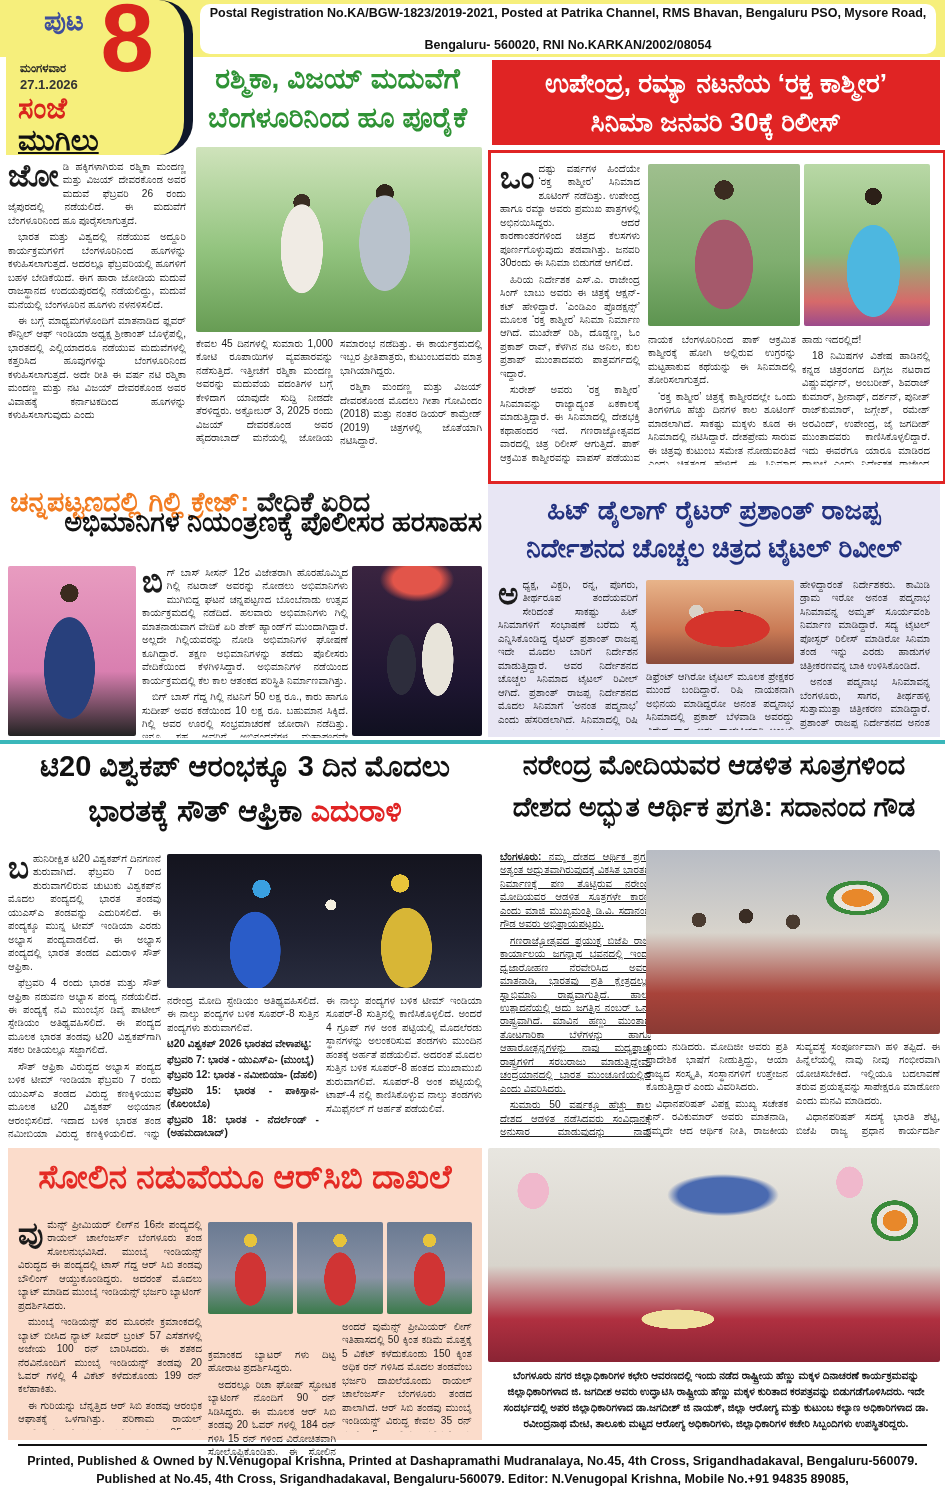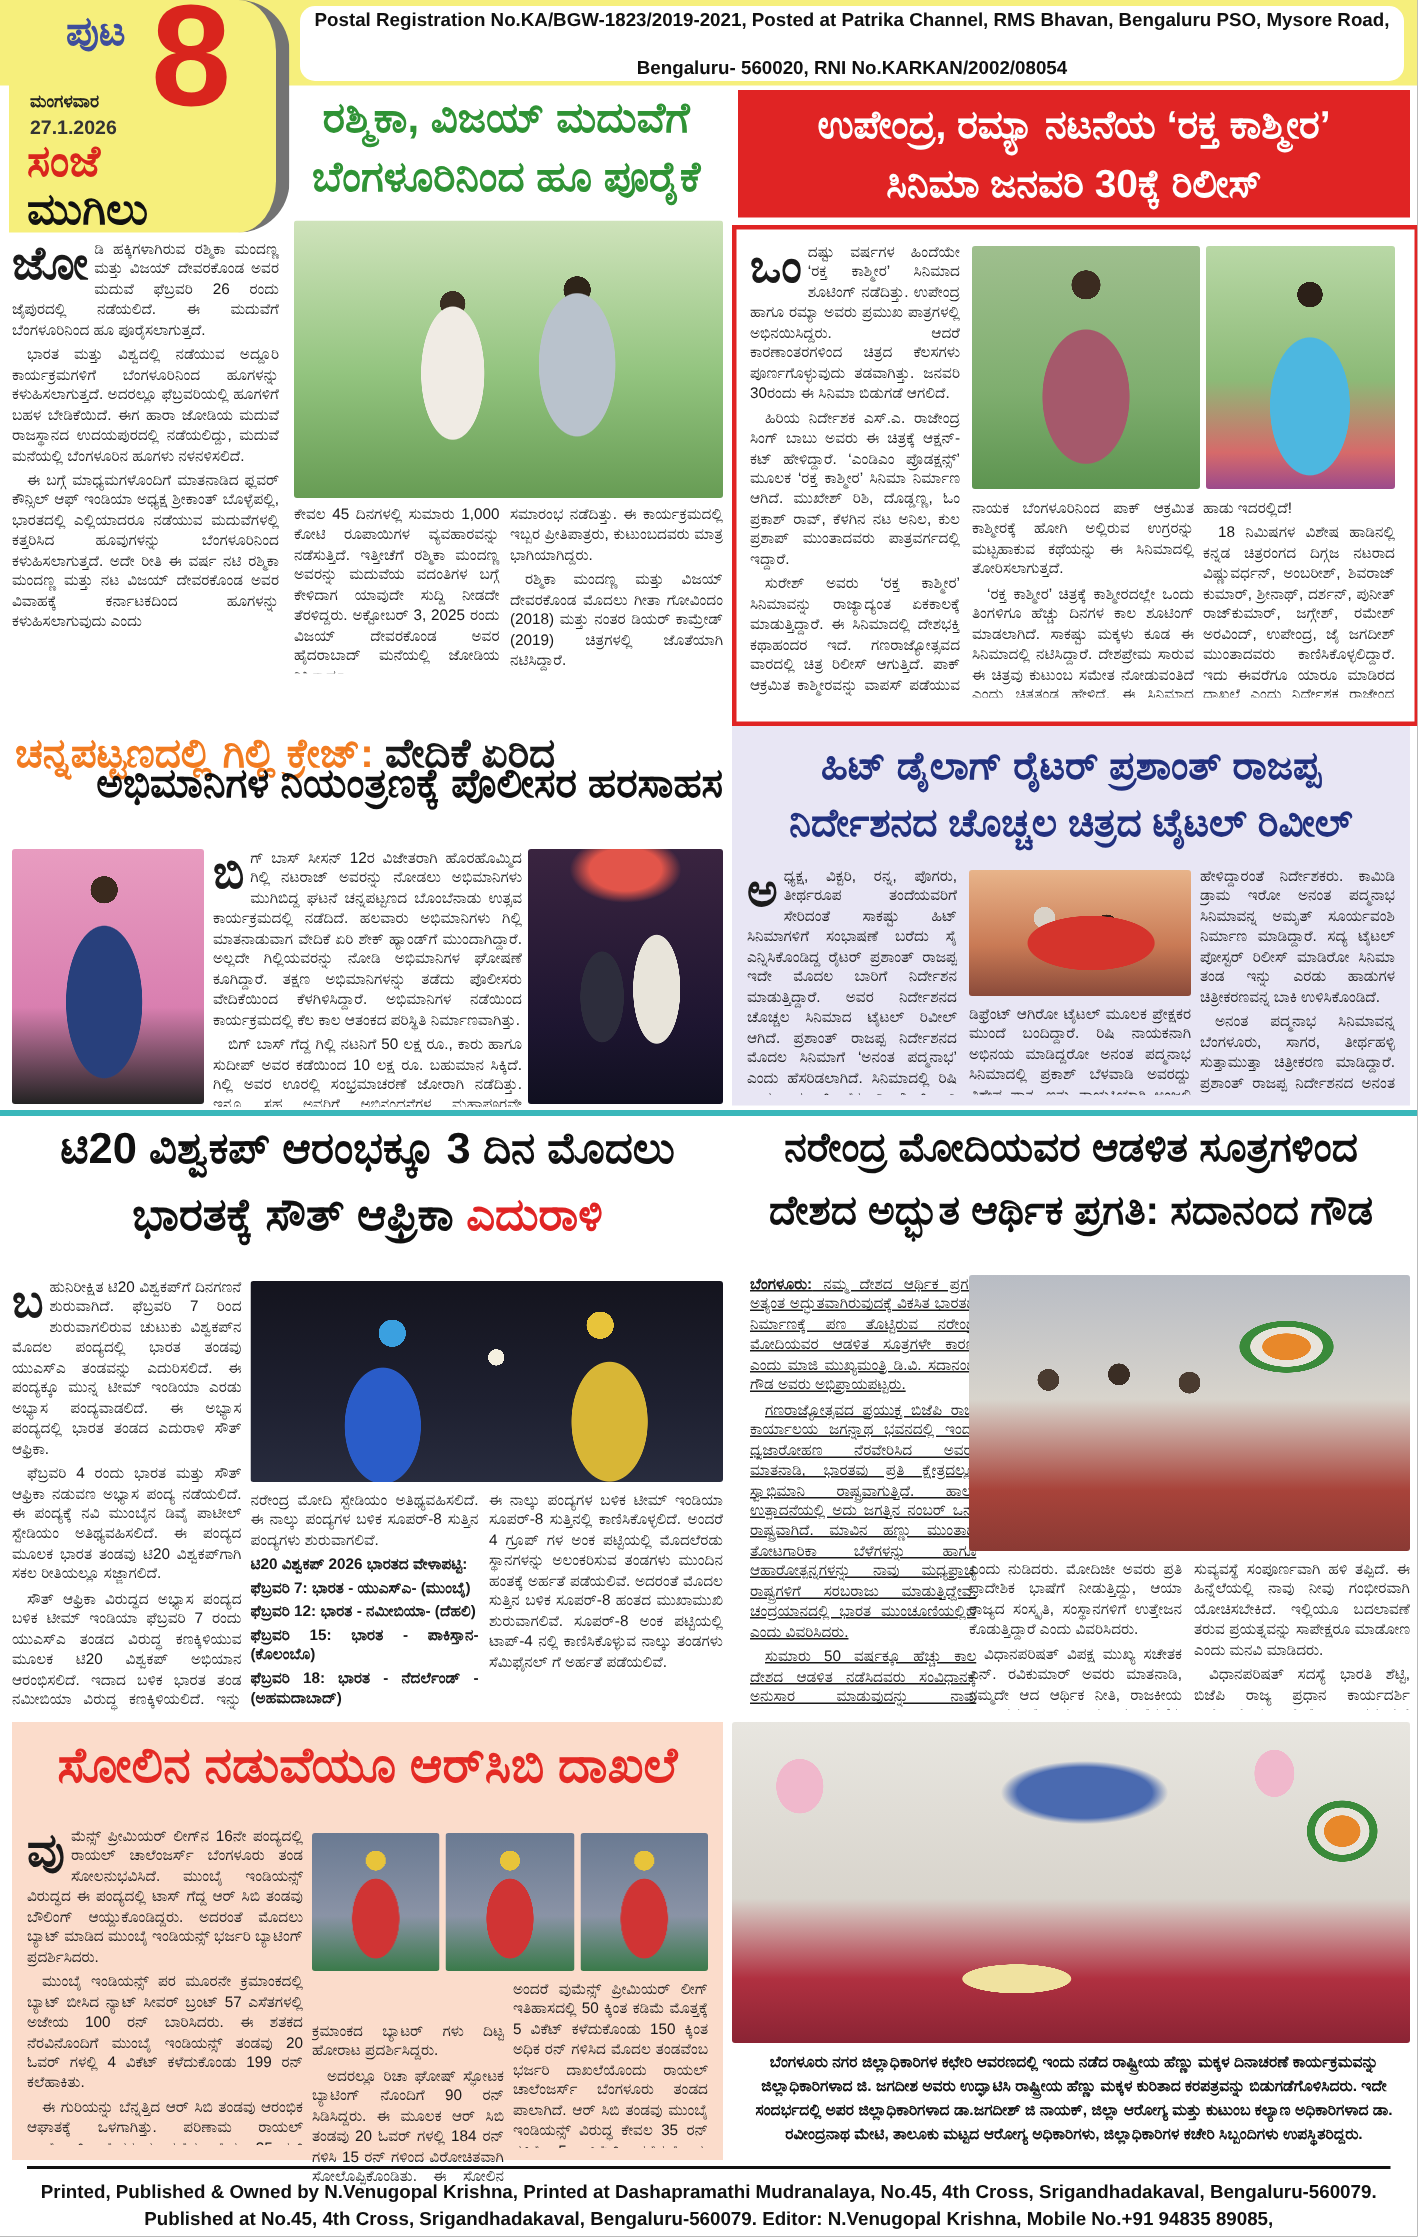--- a/index.html
+++ b/index.html
@@ -5,27 +5,27 @@
   html,body{margin:0;padding:0;background:#888;}
   .page{position:relative;width:945px;height:1491px;background:#ffffff;margin:0 auto;
         font-family:"Liberation Sans","DejaVu Sans",sans-serif;color:#1b1b1b;overflow:hidden;}
   .abs{position:absolute;}
   
   .top-strip{left:0;top:0;width:945px;height:57px;background:#f6ef7c;}
   .postal-box{left:200px;top:4px;width:736px;height:50px;background:#fff;border-radius:10px;
               display:flex;flex-direction:column;justify-content:center;text-align:center;
               font-size:12.5px;font-weight:bold;line-height:1.45;color:#111;gap:13px;}
   .mast-box{left:6px;top:0;width:178px;height:155px;background:#f6ef7c;
-            border-right:9px solid #737373;border-top-right-radius:34px;border-bottom-right-radius:34px;}
+            border-right:9px solid #0f172a;border-top-right-radius:34px;border-bottom-right-radius:34px;}
   .mast-puta{left:38px;top:6px;font-size:27px;font-weight:bold;color:#3f4e9c;}
   .mast-num{right:30px;top:-12px;font-size:96px;font-weight:bold;color:#d9251d;line-height:1.05;}
   .mast-day{left:14px;top:62px;font-size:11.5px;font-weight:bold;color:#222;}
   .mast-date{left:14px;top:77px;font-size:13px;font-weight:bold;color:#333;}
   .mast-p1{left:12px;top:92px;font-size:29px;font-weight:bold;color:#d9251d;}
-  .mast-p2{left:12px;top:124px;font-size:29px;font-weight:bold;color:#111;}
+  .mast-p2{left:12px;top:124px;font-size:29px;font-weight:bold;color:#111;text-decoration:underline;}
   
   .col{overflow:hidden;font-size:10.2px;line-height:1.32;text-align:justify;}
   .para{margin:0 0 3px;text-indent:10px;}
   .para.first{text-indent:0;}
   .dropcap{float:left;font-size:31px;font-weight:bold;line-height:.85;padding:3px 4px 0 0;}
   .lead{font-weight:bold;}
   .photo{position:absolute;border-radius:2px;}
   .hl{font-weight:bold;text-align:center;}
   
   .a1-hl{left:190px;top:60px;width:295px;font-size:28px;line-height:1.38;color:#2f9335;}

